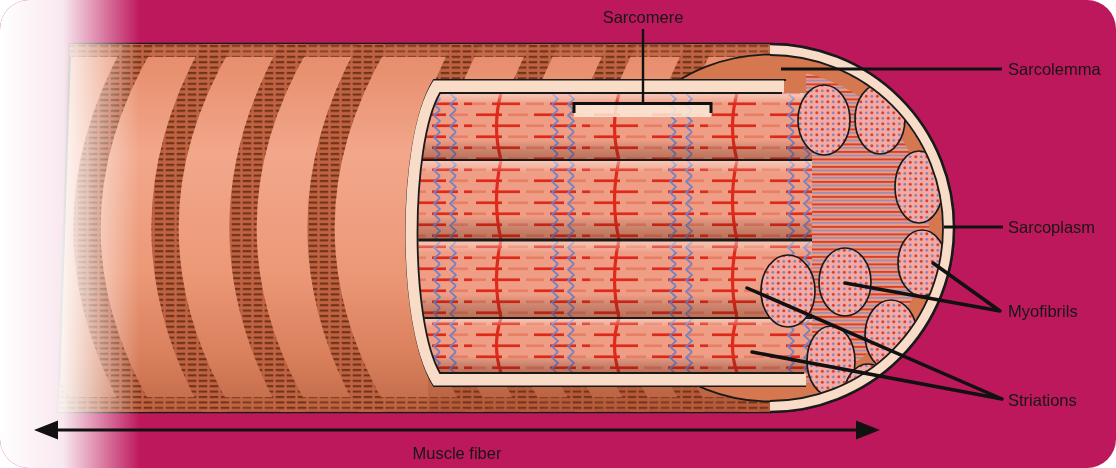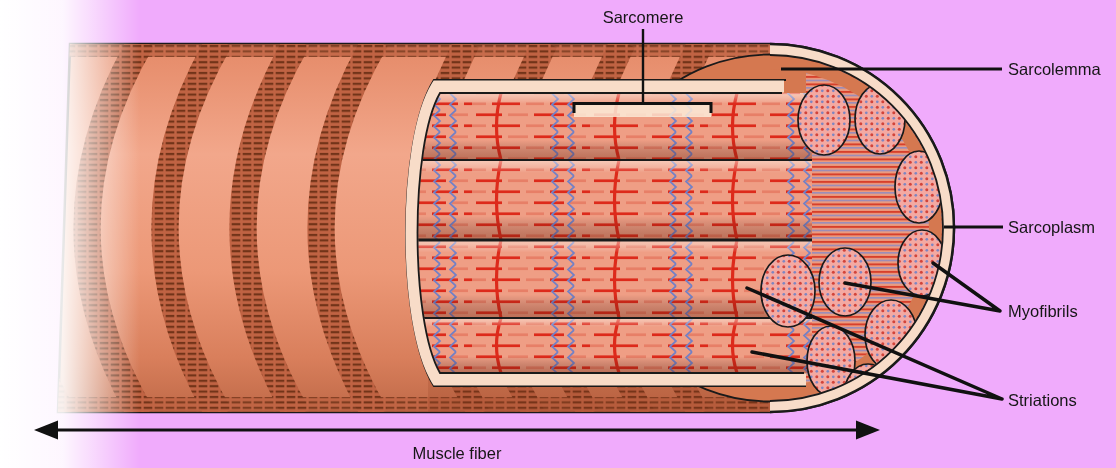--- a/index.html
+++ b/index.html
@@ -1,17 +1,17 @@
 <!DOCTYPE html>
 <html><head>
 <meta charset="utf-8">
 <style>
   html,body{margin:0;padding:0;background:#ffffff;}
-  .stage{position:relative;width:1116px;height:468px;background:#f0abfc;overflow:hidden;
-         font-family:"Liberation Sans", sans-serif;}
+  .stage{position:relative;width:1116px;height:468px;background:#be185d;overflow:hidden;
+         font-family:"Liberation Sans", sans-serif;border-radius:29px;}
   svg{display:block;}
   text{fill:#161616;font-family:"Liberation Sans", sans-serif;font-size:16.5px;}
 </style>
 </head>
 <body>
 
 <div class="stage">
 <svg width="1116" height="468" viewBox="0 0 1116 468">
   <defs>
     <linearGradient id="gBody" x1="0" y1="0" x2="0" y2="1">

